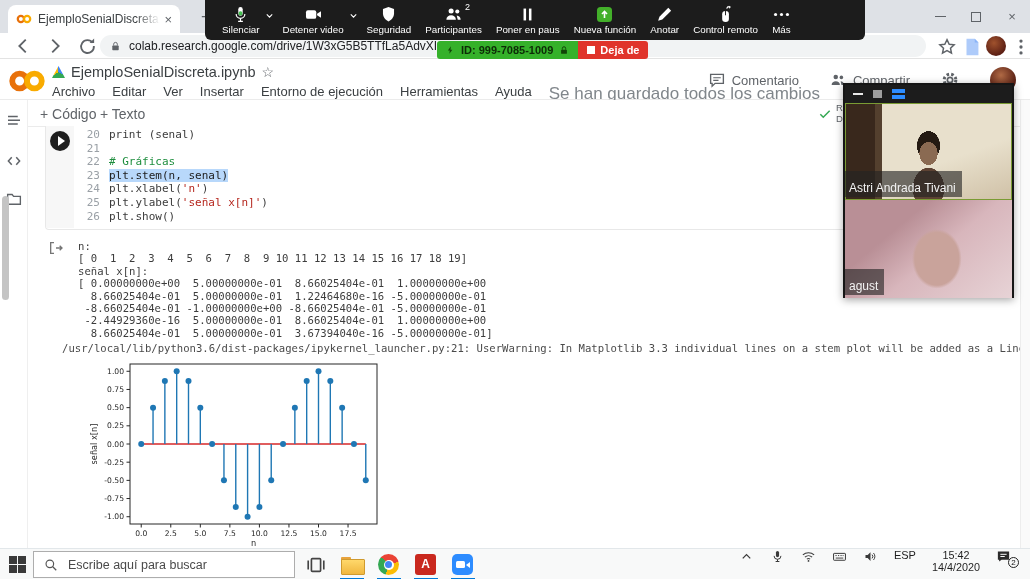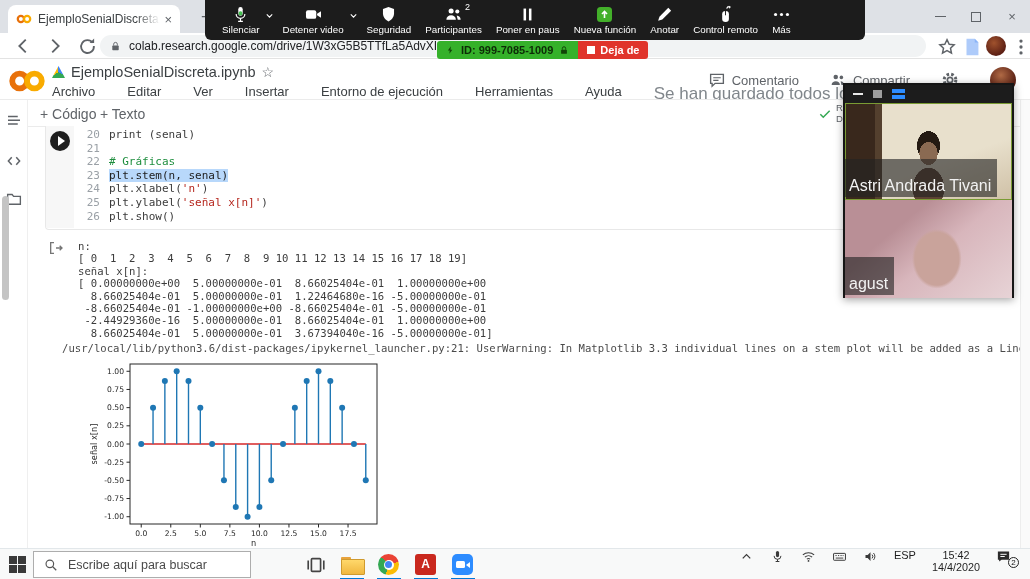--- a/index.html
+++ b/index.html
@@ -35,21 +35,21 @@
                background:radial-gradient(circle at 40% 35%, #a0522d, #5c1f14 70%); }
 
   
   .colab-header { left:0; top:59px; width:1030px; height:41px; background:#fff; border-bottom:1px solid #ebebeb; }
   .co-logo { position:absolute; left:8px; top:9px; width:38px; height:26px; }
   .doc-row { position:absolute; left:52px; top:5px; display:flex; align-items:center; gap:6px; }
   .drive-ic { width:13px; height:12px; clip-path:polygon(50% 0,100% 100%,0 100%);
               background:conic-gradient(#4285f4 0 33%, #34a853 0 66%, #fbbc04 0); }
   .doc-title { font-size:14.5px; color:#3c4043; }
   .star-o { color:#5f6368; font-size:14px; }
-  .menubar { position:absolute; left:52px; top:25px; display:flex; gap:32px; font-size:13px; color:#3c4043; }
+  .menubar { position:absolute; left:52px; top:25px; display:flex; gap:17px; font-size:13px; color:#3c4043; }
   .menu-item { white-space:nowrap; }
   .saved-status { font-size:17px; color:#80868b; text-decoration:underline; white-space:nowrap; }
   .hdr-actions { position:absolute; right:14px; top:8px; display:flex; align-items:center; gap:30px; }
   .hdr-act { display:flex; align-items:center; gap:6px; font-size:13px; color:#5f6368; }
   .hdr-act svg { width:18px; height:18px; }
   .avatar-lg { width:26px; height:26px; border-radius:50%;
                background:radial-gradient(circle at 42% 32%, #b06a45, #531a10 72%); }
 
   
   .cellbar { left:28px; top:100px; width:1002px; height:27px; background:#fff; border-bottom:1px solid #ebebeb; }
@@ -119,28 +119,28 @@
   .v-astri { background:
       radial-gradient(ellipse 26px 34px at 50% 88%, #5d4233 0 60%, rgba(0,0,0,0) 61%),
       radial-gradient(ellipse 15px 19px at 50% 52%, #8a6a52 0 60%, rgba(0,0,0,0) 61%),
       radial-gradient(ellipse 19px 24px at 50% 44%, #241a12 0 60%, rgba(0,0,0,0) 61%),
       linear-gradient(90deg, #39281c 0 18%, #54402e 18% 22%, rgba(0,0,0,0) 22%),
       linear-gradient(160deg, #e8e0cc 0 60%, #cfc0a6 100%); }
   .v-agust { height:98px; background:
       radial-gradient(ellipse 40px 48px at 55% 60%, #c9a39b 0 55%, rgba(0,0,0,0) 62%),
       linear-gradient(140deg, #b98f96 0 30%, #d8b6bc 55%, #e7d3d6 100%); }
   .nametag { position:absolute; left:0; bottom:3px; background:rgba(35,35,35,.62); color:#f2f2f2;
-             font-size:16px; padding:18px 6px 2px 4px; white-space:nowrap; }
+             font-size:12px; padding:10px 6px 2px 4px; white-space:nowrap; }
 
   
   .taskbar { left:0; top:548px; width:1030px; height:31px; background:#f8f9f9; border-top:1px solid #e2e7ea; z-index:70; }
   .startbtn { position:absolute; left:9px; top:7px; width:17px; height:17px; display:grid;
               grid-template-columns:8px 8px; grid-template-rows:8px 8px; gap:1px; }
   .startbtn i { background:#3a3a3a; }
-  .searchbox { position:absolute; left:33px; top:2px; width:218px; height:27px; background:#fff;
+  .searchbox { position:absolute; left:33px; top:2px; width:262px; height:27px; background:#fff;
                border:1px solid #adadad; display:flex; align-items:center; padding:0 10px; gap:10px; }
   .searchbox span { font-size:12.5px; color:#4a4a4a; }
   .tb-ic { position:absolute; top:5px; width:22px; height:22px; }
   .runline { position:absolute; top:28.5px; height:2px; width:24px; background:#0078d7; }
   .tray { position:absolute; right:16px; top:0; height:31px; display:flex; align-items:flex-start; gap:16px; }
   .tray svg { width:15px; height:15px; }
   .tray .lang { font-size:11px; color:#1f1f1f; }
   .clock { text-align:center; font-size:10.8px; color:#1f1f1f; line-height:12px; }
   .notif { position:relative; width:18px; height:16px; }
   .notif .badge { position:absolute; right:-5px; bottom:-3px; width:11px; height:11px; background:#f8f9f9;

